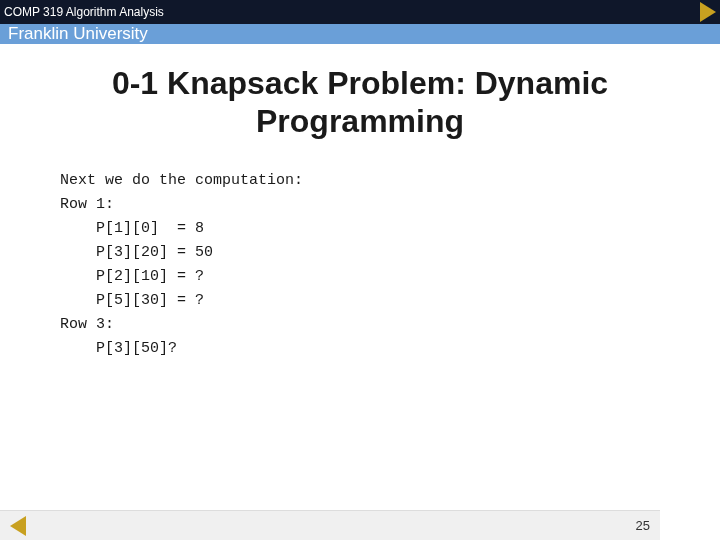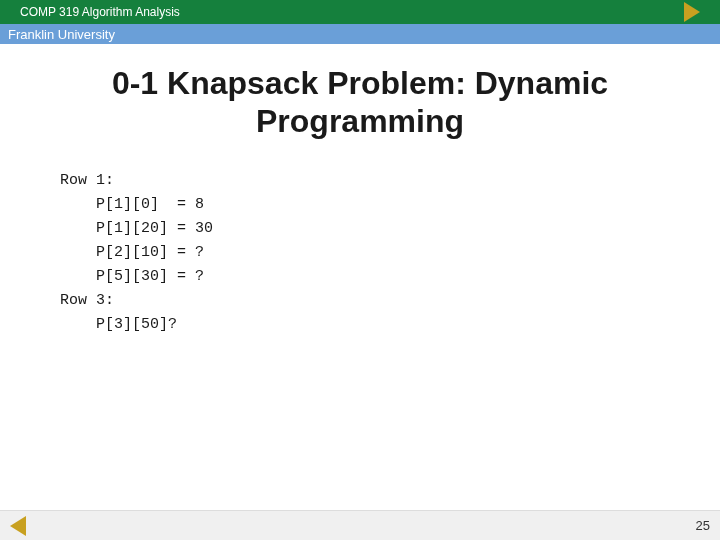--- a/index.html
+++ b/index.html
@@ -12,33 +12,33 @@
       width: 720px;
       height: 540px;
       background: #ffffff;
       font-family: Arial, sans-serif;
       position: relative;
       overflow: hidden;
     }
 
     
     #top-bar {
-      background: #15803d;
+      background: #0f172a;
       color: white;
       font-size: 12px;
-      padding: 3px 20px;
+      padding: 3px 4px;
       display: flex;
       align-items: center;
       height: 24px;
     }
 
     #sub-bar {
       background: #6a9fd8;
       color: white;
-      font-size: 13px;
+      font-size: 17px;
       padding: 2px 8px;
       height: 20px;
       display: flex;
       align-items: center;
     }
 
     
     #top-bar-arrow {
       margin-left: auto;
       width: 0;
@@ -73,21 +73,21 @@
     .code-line {
       display: block;
       white-space: pre;
     }
 
     
     #bottom-bar {
       position: absolute;
       bottom: 0;
       left: 0;
-      width: 720px;
+      width: 660px;
       height: 30px;
       background: #f0f0f0;
       display: flex;
       align-items: center;
       padding: 0 10px;
       border-top: 1px solid #ddd;
     }
 
     #bottom-left-arrow {
       width: 0;
@@ -116,23 +116,24 @@
   <span>Franklin University</span>
 </div>
 
 <div id="main-content">
   <div id="slide-title">
     <span>0-1 Knapsack Problem: Dynamic</span><br>
     <span>Programming</span>
   </div>
 
   <div id="code-block">
+    <span class="code-line">Next we do the computation:</span>
     <span class="code-line">Row 1:</span>
     <span class="code-line">    P[1][0]  = 8</span>
-    <span class="code-line">    P[1][20] = 30</span>
+    <span class="code-line">    P[3][20] = 50</span>
     <span class="code-line">    P[2][10] = ?</span>
     <span class="code-line">    P[5][30] = ?</span>
     <span class="code-line">Row 3:</span>
     <span class="code-line">    P[3][50]?</span>
   </div>
 </div>
 
 <div id="bottom-bar">
   <div id="bottom-left-arrow"></div>
   <span id="page-number">25</span>

